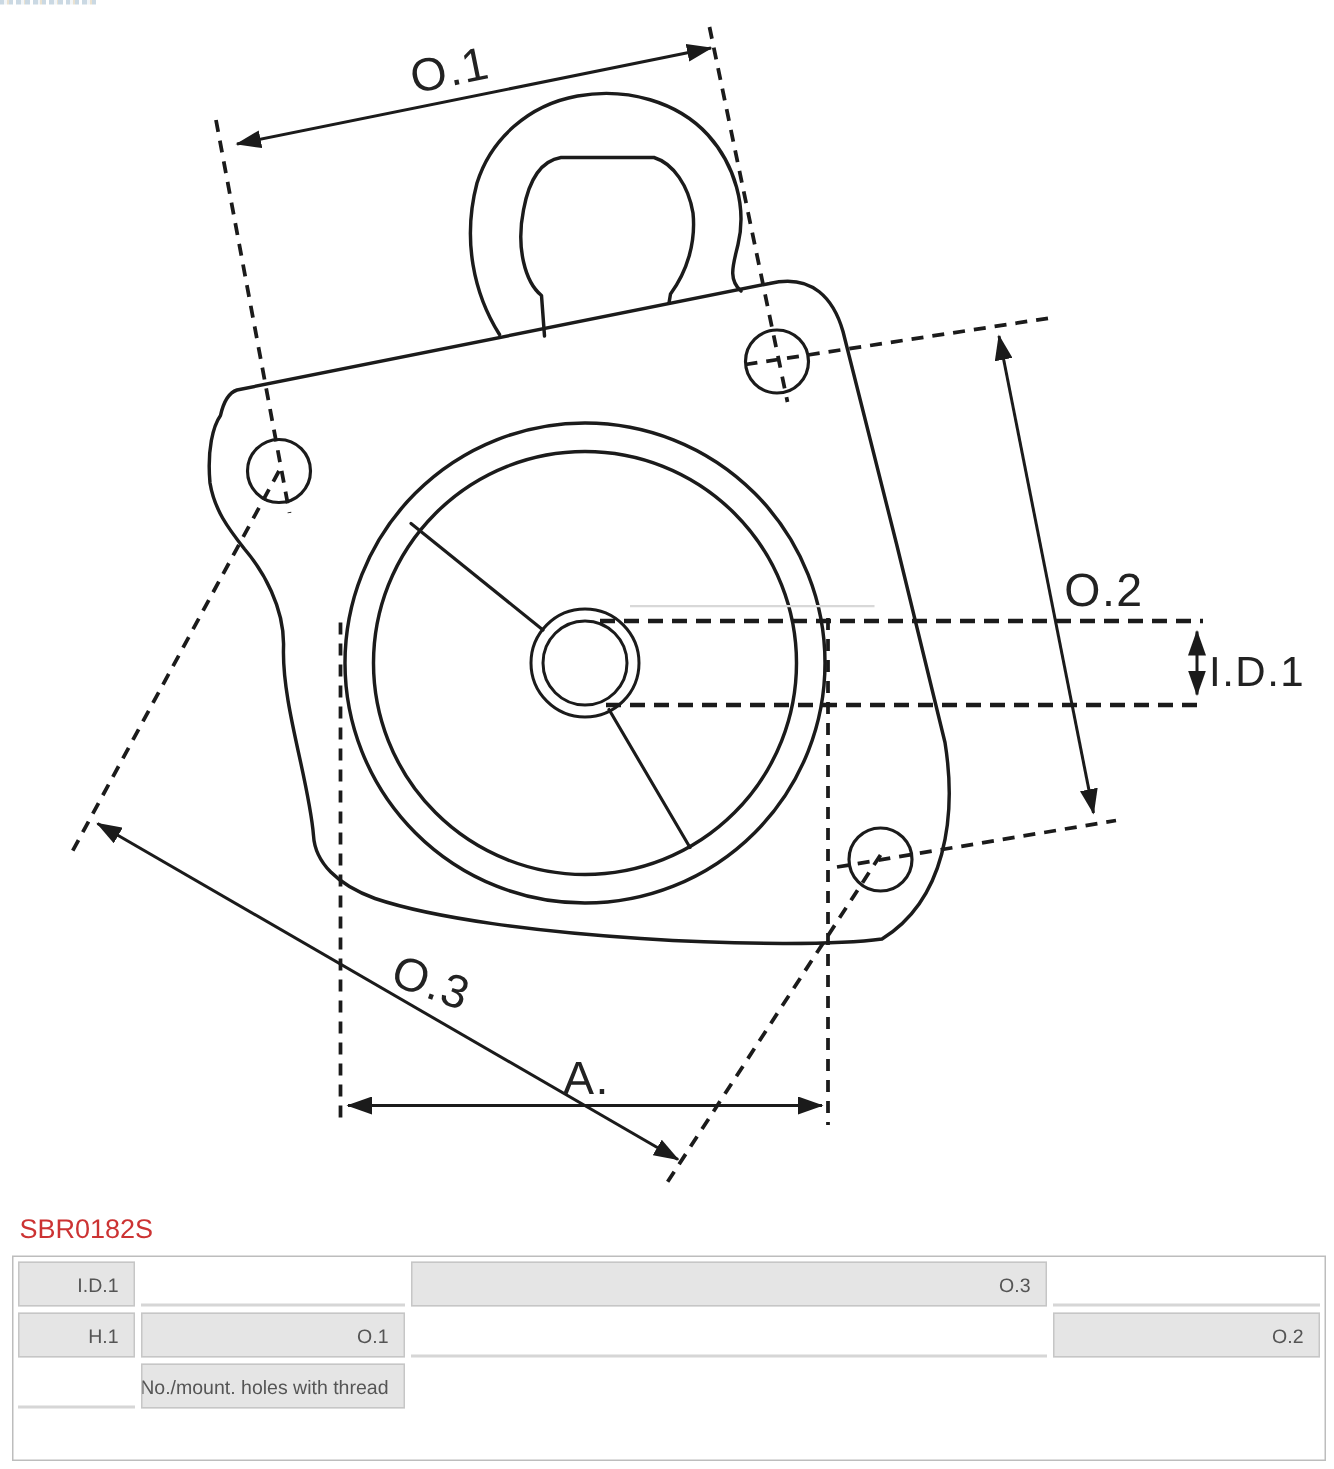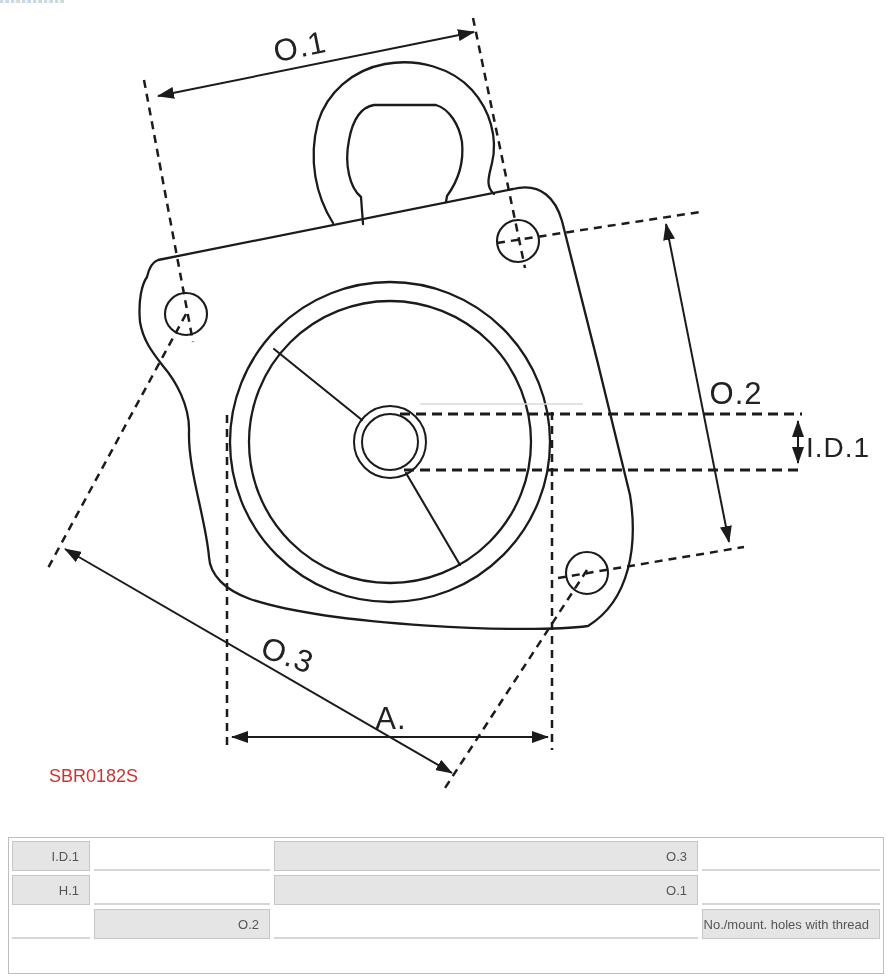--- a/index.html
+++ b/index.html
@@ -10,22 +10,22 @@
   .corner-artifact{
     position:absolute;left:0;top:0;width:64px;height:3px;opacity:.55;
     background:repeating-linear-gradient(90deg,#9fb9cc 0 3px,#e8eef3 3px 5px,#d9c9a8 5px 6px,#9fb9cc 6px 9px,transparent 9px 11px);
   }
   .drawing-wrap{position:absolute;left:0;top:0;width:889px;height:800px;}
   svg text{
     font-family:"Liberation Sans", sans-serif;
     fill:#222222;letter-spacing:1px;
   }
   .part-title{
-    position:absolute;left:13px;top:766px;
-    font-size:18px;line-height:20px;color:#cc3333;margin-left:36px;
+    position:absolute;left:13px;top:809px;
+    font-size:18px;line-height:20px;color:#cc3333;
   }
   .spec-table{
     position:absolute;left:8px;top:837px;width:876px;height:137px;
     box-sizing:border-box;border:1px solid #bdbdbd;background:#ffffff;
     padding:3px;display:grid;
     grid-template-columns:78px 176px 424px 178px;
     grid-template-rows:repeat(4,1fr);
     gap:4px;
   }
   .cell{
@@ -119,22 +119,20 @@
 
 <div class="part-title">SBR0182S</div>
 
 <div class="spec-table">
   <div class="cell key">I.D.1</div>
   <div class="cell val">12.50 mm</div>
   <div class="cell key">O.3</div>
   <div class="cell val">103.00 mm</div>
 
   <div class="cell key">H.1</div>
-  <div class="cell val">156.80 mm</div>
 
   <div class="cell key">O.1</div>
   <div class="cell val">103.00 mm</div>
-  <div class="cell val">3 qty.</div>
 
   <div class="cell key">O.2</div>
   <div class="cell val">100.56 mm</div>
   <div class="cell key">No./mount. holes with thread</div>
 </div>
 
 </body></html>

